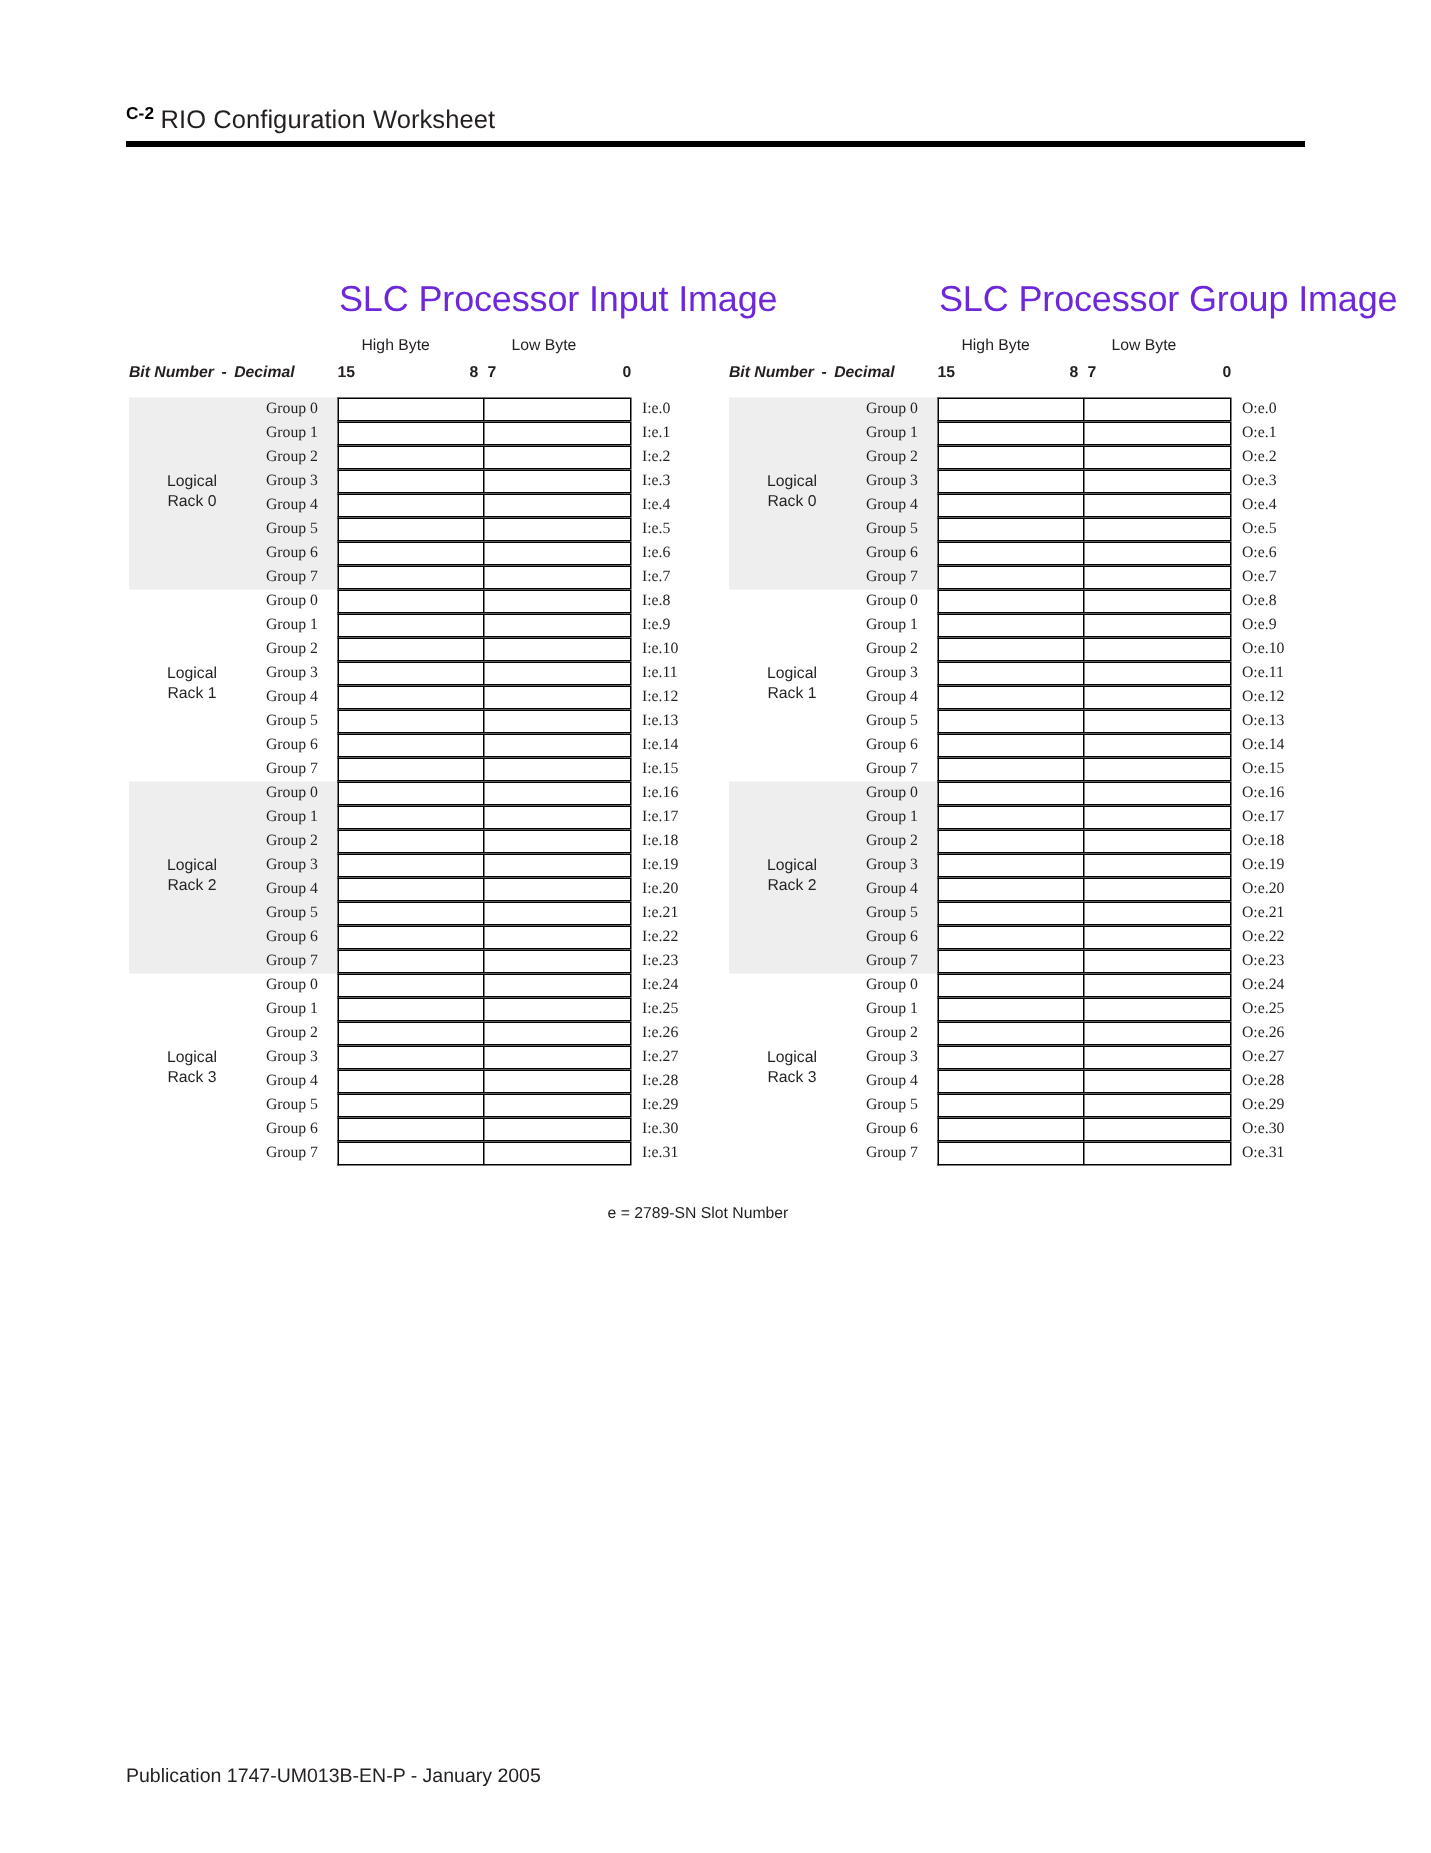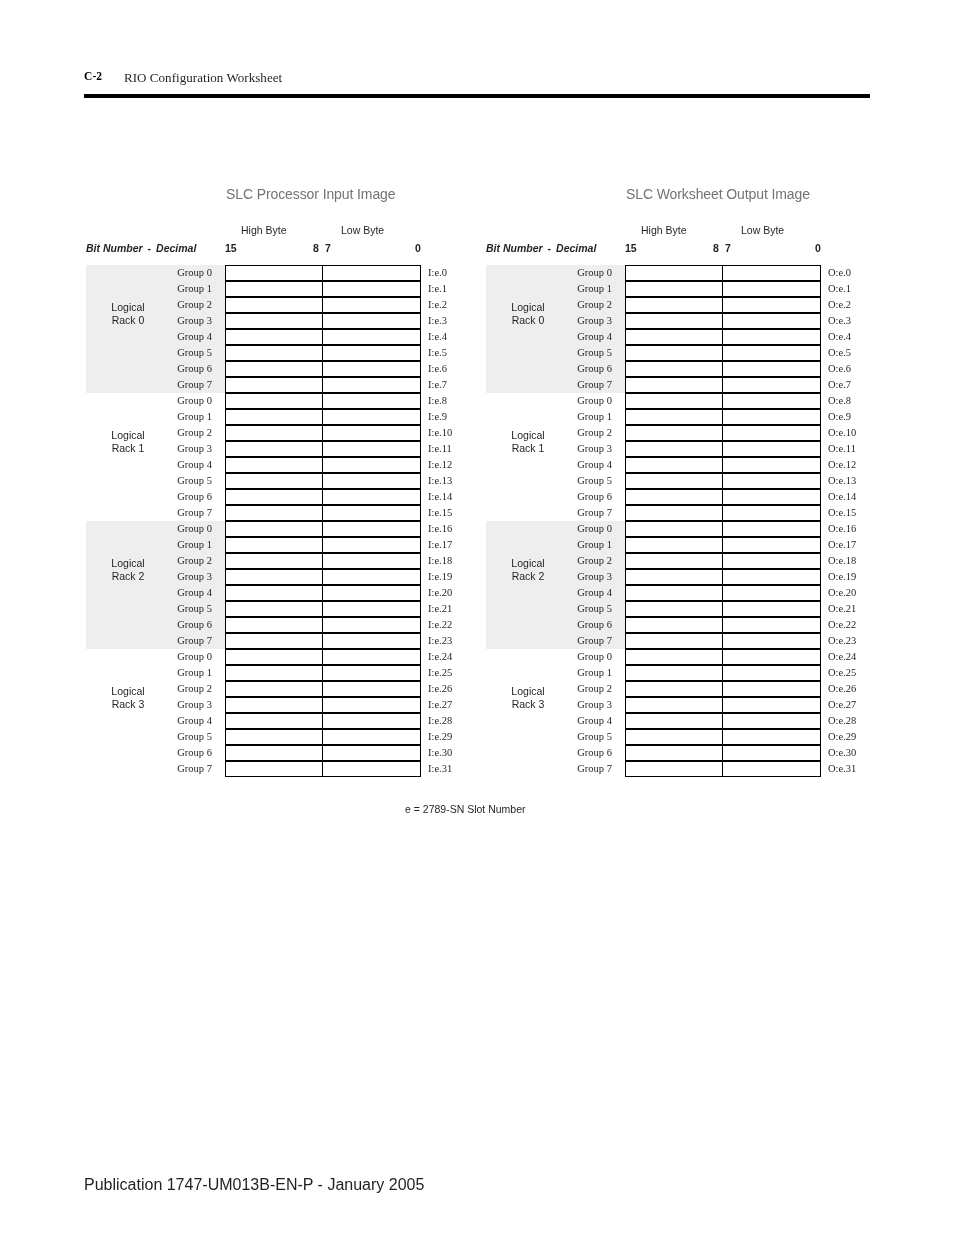--- a/index.html
+++ b/index.html
@@ -16,36 +16,35 @@
     overflow: hidden;
   }
 
   
   .page-header {
     position: absolute;
     left: 84px;
     top: 70px;
     width: 786px;
     height: 34px;
-    font-family: Liberation Serif, serif;
   }
   .page-header .hdr-num {
     position: absolute;
     left: 0;
     top: 0;
     font-size: 11.5px;
     font-weight: bold;
     letter-spacing: 0.1px;
     color: #000;
   }
   .page-header .hdr-title {
     position: absolute;
-    left: 40px;
+    left: 23px;
     top: 0;
-    font-size: 13px;
+    font-size: 17px;
     color: #231f20;
     letter-spacing: 0.05px;
   }
   .page-header .hdr-rule {
     position: absolute;
     left: 0;
     top: 24px;
     width: 786px;
     height: 4px;
     background: #000;
@@ -56,22 +55,22 @@
     position: absolute;
     top: 186px;
   }
   .sheet.left  { left: 86px; }
   .sheet.right { left: 486px; }
 
   .sheet-title {
     position: absolute;
     left: 140px;
     top: 0;
-    font-size: 14px;
-    color: #737373;
+    font-size: 24px;
+    color: #6d28d9;
     white-space: nowrap;
     letter-spacing: -0.1px;
   }
 
   .byte-label {
     position: absolute;
     top: 38px;
     font-size: 10.5px;
     color: #231f20;
     white-space: nowrap;
@@ -131,21 +130,21 @@
   .rack-band.shaded { background: #eeeeee; }
 
   .rack-label {
     position: absolute;
     left: 0;
     width: 84px;
     font-size: 10.5px;
     line-height: 12.5px;
     text-align: center;
     color: #231f20;
-    top: 36px;
+    top: 50px;
   }
 
   .rows {
     position: absolute;
     left: 0;
     top: 0;
     width: 335px;
     height: 512px;
     font-family: Liberation Serif, serif;
   }
@@ -210,21 +209,21 @@
     left: 405px;
     top: 803px;
     font-size: 10.5px;
     color: #231f20;
     white-space: nowrap;
   }
   .page-footer {
     position: absolute;
     left: 84px;
     top: 1176px;
-    font-size: 16px;
+    font-size: 13px;
     color: #231f20;
     white-space: nowrap;
   }
 </style>
 </head>
 <body>
 
 <div class="page-header">
   <div class="hdr-num">C-2</div>
   <div class="hdr-title">RIO Configuration Worksheet</div>
@@ -522,21 +521,21 @@
             <div class="cells">
               <div class="cell hi"></div>
               <div class="cell lo"></div>
             </div>
             <div class="addr">I:e.31</div>
           </div>
         </div>
       </div>
     </div>
     <div class="sheet right">
-      <div class="sheet-title">SLC Worksheet Output Image</div>
+      <div class="sheet-title">SLC Processor Group Image</div>
       <div class="byte-label high">High Byte</div>
       <div class="byte-label low">Low Byte</div>
       <div class="bitnum-label"><span>Bit Number</span><span class="dash">-</span><span>Decimal</span></div>
       <div class="bit-marks">
         <span class="b15">15</span>
         <span class="b8">8</span>
         <span class="b7">7</span>
         <span class="b0">0</span>
       </div>
       <div class="grid">

